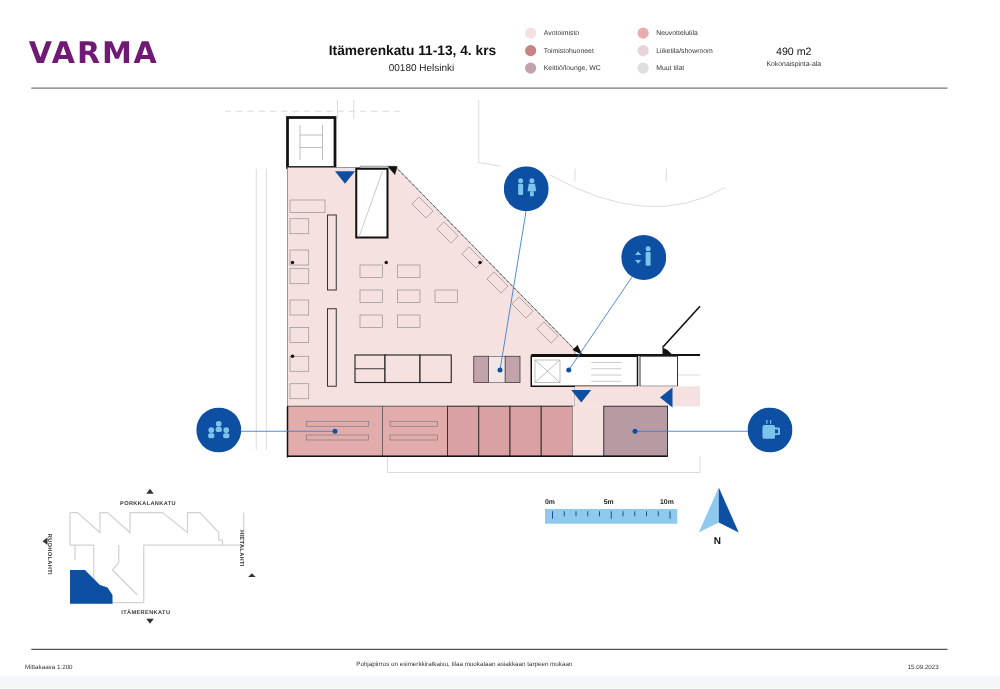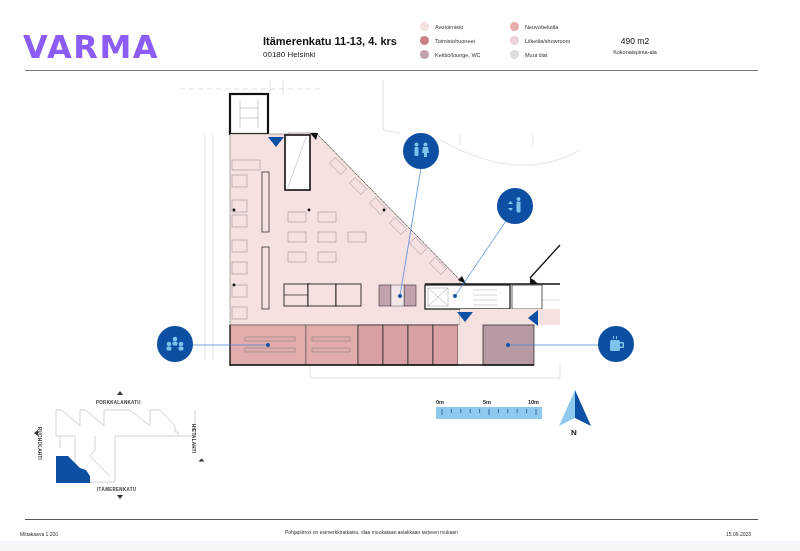--- a/index.html
+++ b/index.html
@@ -1,21 +1,21 @@
 <!DOCTYPE html>
 <html><head>
 <meta charset="utf-8">
 <style>
   * { box-sizing: border-box; margin: 0; padding: 0; }
   html, body { width: 800px; height: 551px; background: #ffffff; overflow: hidden; }
   body { position: relative; font-family: "Liberation Sans", sans-serif; color: #1a1a1a; }
-  .logo { position: absolute; left: 23px; top: 28px; font-family: "DejaVu Sans", sans-serif; font-size: 32px; font-weight: bold; letter-spacing: 1.5px; color: #8b5cf6; }
+  .logo { position: absolute; left: 23px; top: 28px; font-family: "DejaVu Sans", sans-serif; font-size: 24px; font-weight: bold; letter-spacing: 1.5px; color: #701a75; }
   .address { position: absolute; left: 263px; top: 35px; }
   .address .line1 { font-size: 11px; font-weight: bold; color: #111; }
-  .address .line2 { font-size: 8px; color: #222; margin-top: 3px; }
+  .address .line2 { font-size: 8px; color: #222; margin-top: 3px; margin-left: 48px; }
   .legend { position: absolute; left: 420px; top: 22px; width: 170px; display: grid; grid-template-columns: 90px 90px; row-gap: 5px; }
   .legend-item { display: flex; align-items: center; font-size: 5.5px; color: #333; white-space: nowrap; }
   .swatch { width: 9px; height: 9px; border-radius: 50%; margin-right: 6px; flex: 0 0 9px; }
   .area { position: absolute; left: 605px; top: 36px; width: 60px; text-align: center; }
   .area .value { font-size: 8.5px; font-weight: normal; color: #111; }
   .area .label { font-size: 5.5px; color: #333; margin-top: 3px; }
   .rule { position: absolute; left: 25px; height: 1px; background: #777; }
   .rule.top { top: 70px; width: 733px; }
   .rule.bottom { top: 519px; width: 733px; background: #555; }
   .footer-left { position: absolute; left: 20px; top: 531px; font-size: 5px; color: #333; }

